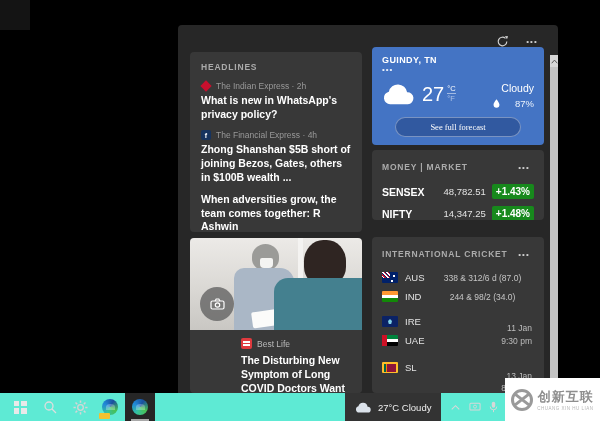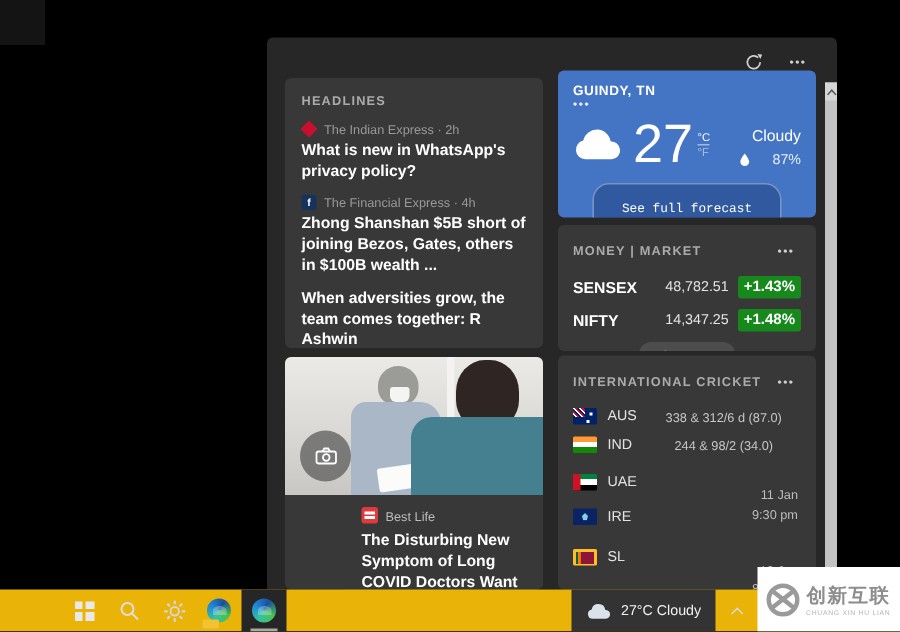--- a/index.html
+++ b/index.html
@@ -57,33 +57,33 @@
   .logo-bestlife::after { content:""; position:absolute; left:2px; top:3px; width:7px; height:1.5px;
     background:#fff; box-shadow:0 3px 0 #fff; }
   .story-title { margin-top:5px; font-size:10.5px; line-height:1.32; font-weight:bold; color:#fff; }
 
   
   .weather { left:194px; top:22px; width:172px; height:98px; background:#4474c4; padding:8px 10px; }
   .wx-top { display:flex; justify-content:space-between; align-items:flex-start;flex-direction:column; }
   .wx-loc { font-size:9px; font-weight:bold; color:#fff; letter-spacing:.4px; }
   .wx-more { background:none; border:none; color:#eaf0fa; font-size:8px; letter-spacing:1px; cursor:pointer; }
   .wx-mid { display:flex; align-items:center; margin-top:4px; }
-  .wx-temp { font-size:36px; font-weight:300; color:#fff; line-height:1; margin-left:6px; }
+  .wx-temp { font-size:20px; font-weight:300; color:#fff; line-height:1; margin-left:6px; }
   .wx-units { display:flex; flex-direction:column; margin-left:3px; font-size:7.5px; }
   .wx-units .c { color:#fff; }
   .wx-units .f { color:rgba(255,255,255,.55); border-top:1px solid rgba(255,255,255,.5); }
   .wx-right { margin-left:auto; text-align:right; }
   .wx-cond { font-size:10.5px; color:#fff; }
   .wx-hum { font-size:9.5px; color:#eaf1fb; display:flex; align-items:center; gap:15px; justify-content:flex-end; margin-top:2px; }
-  .wx-cta { display:block; margin:8px auto 0; width:126px; height:33px; border-radius:11px;
+  .wx-cta { display:block; margin:8px auto 0; width:126px; height:20px; border-radius:11px;
     background:rgba(23,53,110,.42); border:1px solid rgba(255,255,255,.35); color:#fff;
-    font-size:8.5px; cursor:pointer; font-family:Liberation Mono, monospace; }
-
-  
-  .market { left:194px; top:125px; width:172px; height:84px; padding:7px 10px; }
+    font-size:8.5px; cursor:pointer; font-family:Liberation Serif, serif; }
+
+  
+  .market { left:194px; top:125px; width:172px; height:70px; padding:7px 10px; }
   .mk-head { display:flex; justify-content:space-between; align-items:center; }
   .m-row { display:flex; align-items:center; margin-top:7px; }
   .m-name { font-size:10.5px; font-weight:bold; color:#fff; width:56px; }
   .m-val { font-size:9.5px; color:#e3e3e3; margin-left:auto; }
   .m-chg { font-size:10px; font-weight:bold; color:#fff; background:var(--green); border-radius:2px;
     padding:2px 4px; margin-left:6px; }
   .mk-cta { display:block; margin:7px auto 0; width:64px; height:16px; border-radius:9px;
     background:#4d4d4d; border:none; color:#ddd; font-size:8px; cursor:pointer; font-family:inherit; }
 
   
@@ -117,22 +117,22 @@
   
   .scrollbar { position:absolute; right:0; top:30px; bottom:0; width:8px; background:#c3c3c3; }
   .scroll-arrow { width:8px; height:12px; background:#d6d6d6; display:flex; align-items:center;
     justify-content:center; cursor:pointer; }
 
   .see-more-news { position:absolute; left:310px; top:372px; width:234px; height:21px; z-index:10;
     background:var(--accent); border:none; border-radius:2px; color:#fff; font-size:10px;
     font-family:inherit; cursor:pointer; }
 
   
-  .taskbar { position:absolute; left:0; top:393px; width:600px; height:28px; background:#eab308;
-    display:flex; align-items:center; z-index:5;padding-left:36px; }
+  .taskbar { position:absolute; left:0; top:393px; width:600px; height:28px; background:#5eead4;
+    display:flex; align-items:center; z-index:5; }
   .tb-btn { width:30px; height:28px; display:flex; align-items:center; justify-content:center;
     position:relative; cursor:pointer; }
   .tb-btn.active { background:#262626; }
   .tb-btn.active::after { content:""; position:absolute; bottom:0; left:6px; right:6px; height:2px; background:#a9a9a9; }
   .win-logo { width:13px; height:13px; display:grid; grid-template-columns:1fr 1fr; grid-template-rows:1fr 1fr; gap:1.5px; }
   .win-logo span { background:#e9e9e9; }
   .edge-orb { width:16px; height:16px; border-radius:50%;
     background:conic-gradient(from 210deg,#35c2a0,#2088d8,#1b4f9e,#48c154,#35c2a0); position:relative; }
   .edge-orb::after { content:""; position:absolute; left:4px; top:5px; width:9px; height:6px;
     border-radius:50% 50% 0 0; background:rgba(255,255,255,.28); }
@@ -277,27 +277,27 @@
           <span class="t-score">338 &amp; 312/6 d (87.0)</span>
         </div>
         <div class="t-row">
           <span class="flag flag-ind"></span>
           <span class="t-code">IND</span>
           <span class="t-score">244 &amp; 98/2 (34.0)</span>
         </div>
       </div>
 
       <div class="match" style="margin-top:14px">
+        <div class="t-row" style="margin-top:12px">
+          <span class="flag flag-ire"></span>
+          <span class="t-code">IRE</span>
+        </div>
         <div class="t-row">
           <span class="flag flag-uae"></span>
           <span class="t-code">UAE</span>
-        </div>
-        <div class="t-row" style="margin-top:12px">
-          <span class="flag flag-ire"></span>
-          <span class="t-code">IRE</span>
         </div>
         <div class="match-time">
           <div>11 Jan</div>
           <div>9:30 pm</div>
         </div>
       </div>
 
       <div class="match match-sl" style="margin-top:16px">
         <div class="t-row">
           <span class="flag flag-sl"></span>

